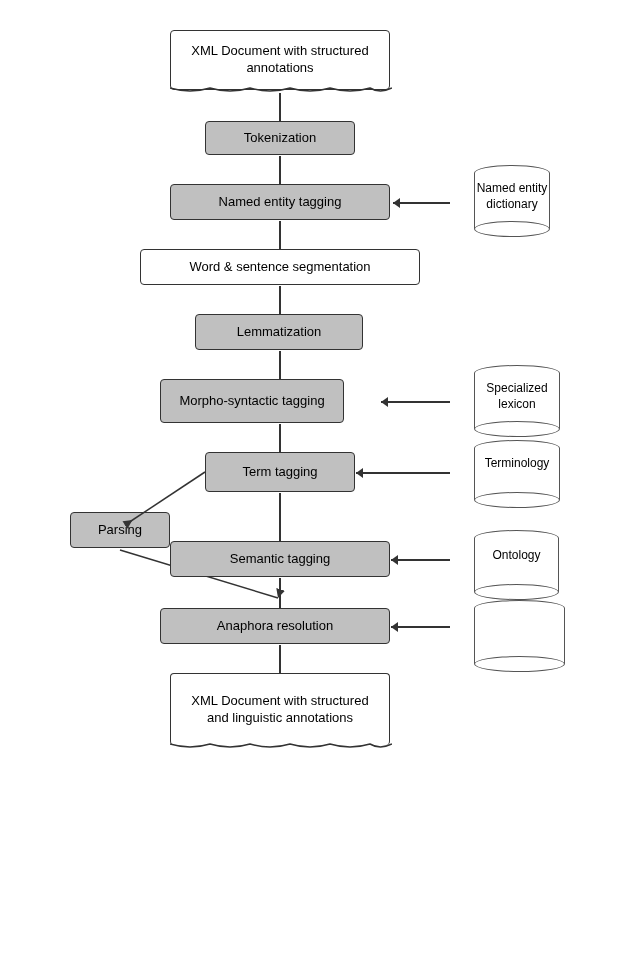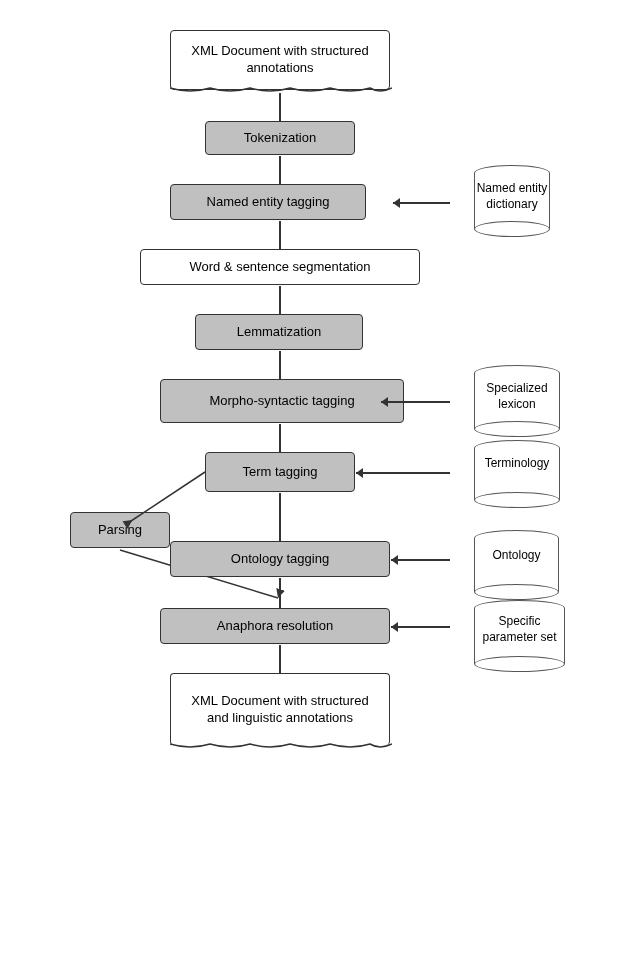--- a/index.html
+++ b/index.html
@@ -138,21 +138,21 @@
   </div>
 
   <div class="box box-gray" style="left:165px; top:101px; width:150px; height:34px;">
     <span>Tokenization</span>
   </div>
 
   <div class="arrow arrow-v" style="left:239px; top:136px; height:28px;">
     <div class="arrowhead-down" style="bottom:-7px;"></div>
   </div>
 
-  <div class="box box-gray" style="left:130px; top:164px; width:196px; height:36px;">
+  <div class="box box-gray" style="left:130px; top:164px; width:220px; height:36px;">
     <span>Named entity tagging</span>
   </div>
 
   <div class="cylinder" style="left:410px; top:145px; width:100px; height:72px;">
     <div class="cylinder-body">
 
       <div class="cyl-top" style="top:0; height:16px;"></div>
 
       <div class="cyl-rect" style="top:8px; bottom:8px;"></div>
 
@@ -180,21 +180,21 @@
   </div>
 
   <div class="box box-gray" style="left:155px; top:294px; width:168px; height:36px;">
     <span>Lemmatization</span>
   </div>
 
   <div class="arrow arrow-v" style="left:239px; top:331px; height:28px;">
     <div class="arrowhead-down" style="bottom:-7px;"></div>
   </div>
 
-  <div class="box box-gray" style="left:120px; top:359px; width:244px; height:44px;">
+  <div class="box box-gray" style="left:120px; top:359px; width:184px; height:44px;">
     <span>Morpho-syntactic tagging</span>
   </div>
 
   <div class="cylinder" style="left:410px; top:345px; width:110px; height:72px;">
     <div class="cylinder-body">
       <div class="cyl-top" style="top:0; height:16px;"></div>
       <div class="cyl-rect" style="top:8px; bottom:8px;"></div>
       <div class="cyl-bottom" style="bottom:0; height:16px;"></div>
       <div class="cyl-label" style="top:16px;">
         <span>Specialized lexicon</span>
@@ -249,21 +249,21 @@
   <svg style="position:absolute; left:78px; top:528px; width:170px; height:70px; overflow:visible;">
     <defs>
       <marker id="arrowDown2" markerWidth="8" markerHeight="8" refX="3" refY="6" orient="auto">
         <path d="M0,0 L6,0 L3,6 Z" fill="#333"></path>
       </marker>
     </defs>
     <line x1="2" y1="2" x2="160" y2="50" stroke="#333" stroke-width="1.5" marker-end="url(#arrowDown2)"></line>
   </svg>
 
   <div class="box box-gray" style="left:130px; top:521px; width:220px; height:36px;">
-    <span>Ontology tagging</span>
+    <span>Semantic tagging</span>
   </div>
 
   <div class="cylinder" style="left:410px; top:510px; width:109px; height:70px;">
     <div class="cylinder-body">
       <div class="cyl-top" style="top:0; height:16px;"></div>
       <div class="cyl-rect" style="top:8px; bottom:8px;"></div>
       <div class="cyl-bottom" style="bottom:0; height:16px;"></div>
       <div class="cyl-label" style="top:18px;">
         <span>Ontology</span>
       </div>
@@ -280,23 +280,20 @@
 
   <div class="box box-gray" style="left:120px; top:588px; width:230px; height:36px;">
     <span>Anaphora resolution</span>
   </div>
 
   <div class="cylinder" style="left:410px; top:580px; width:115px; height:72px;">
     <div class="cylinder-body">
       <div class="cyl-top" style="top:0; height:16px;"></div>
       <div class="cyl-rect" style="top:8px; bottom:8px;"></div>
       <div class="cyl-bottom" style="bottom:0; height:16px;"></div>
-      <div class="cyl-label" style="top:14px;">
-        <span>Specific parameter set</span>
-      </div>
     </div>
   </div>
 
   <div class="arrow arrow-h" style="left:351px; top:606px; width:59px;">
     <div class="arrowhead-left" style="left:0;"></div>
   </div>
 
   <div class="arrow arrow-v" style="left:239px; top:625px; height:28px;">
     <div class="arrowhead-down" style="bottom:-7px;"></div>
   </div>

